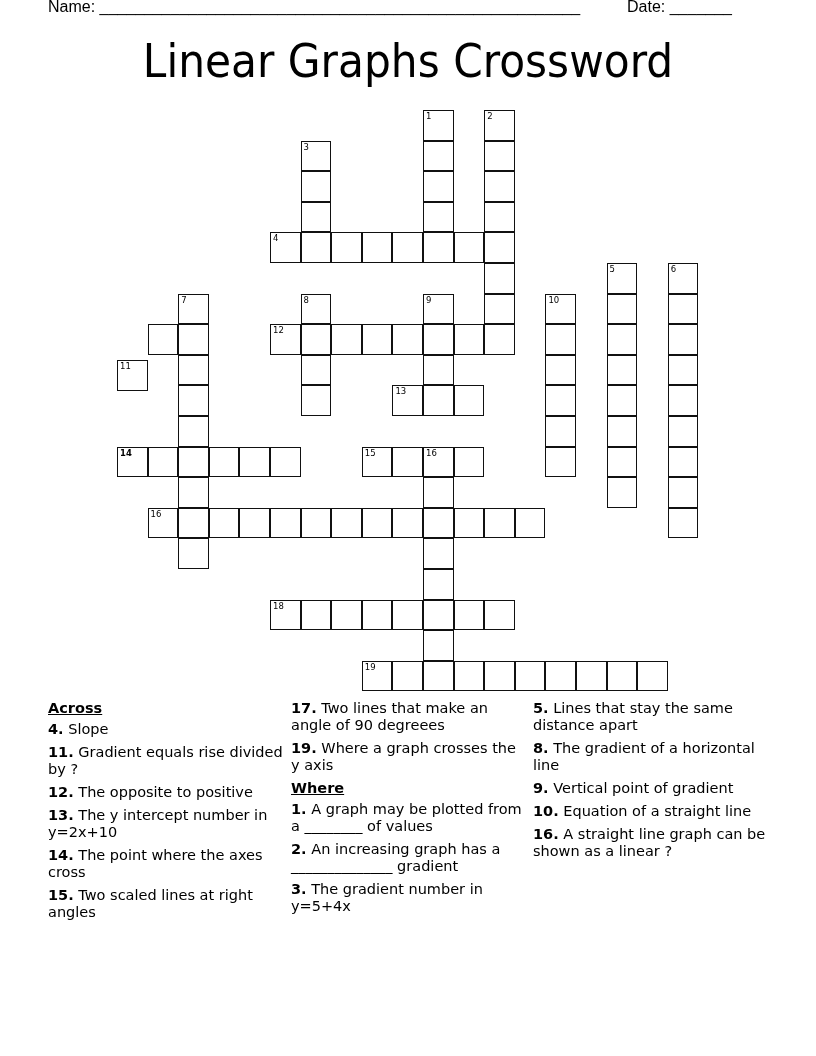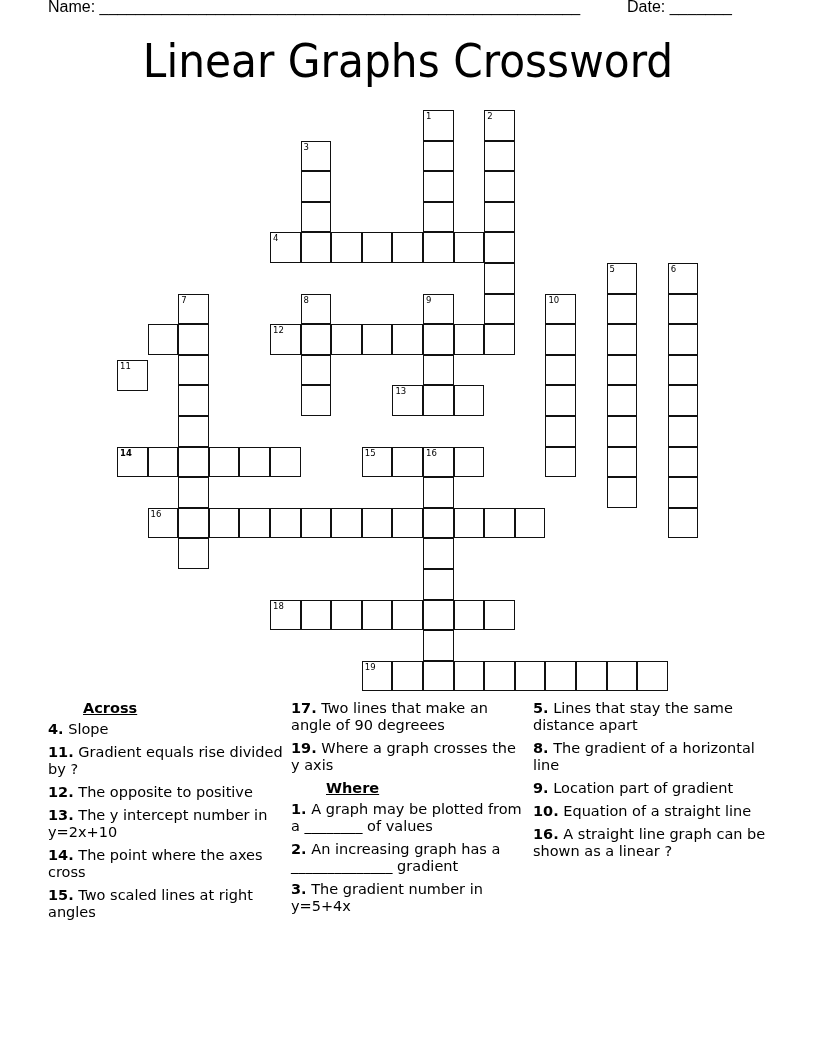--- a/index.html
+++ b/index.html
@@ -7,21 +7,21 @@
   .header-line { position:absolute; top:-2px; left:48px; font-family:"Liberation Sans", sans-serif; font-size:16px; white-space:nowrap; }
   .header-line .date { position:absolute; left:579px; top:0; }
   .title { position:absolute; top:34px; left:0; width:816px; text-align:center; font-size:46px; font-family:"DejaVu Sans", sans-serif; letter-spacing:0px; transform:scaleX(0.92); transform-origin:center; }
   #grid { position:absolute; left:0; top:0; width:816px; height:700px; }
   .cell { position:absolute; width:30.6px; height:30.6px; box-sizing:border-box; border:1.5px solid #111; background:#fff; }
   .cell .num { position:absolute; left:2px; top:0px; font-size:8.5px; line-height:10px; font-family:"DejaVu Sans", sans-serif; }
   .clues { position:absolute; top:700px; font-size:14.5px; line-height:17px; font-family:"DejaVu Sans", sans-serif; }
   .clues .col { position:absolute; width:235px; }
   .clue { margin-bottom:6px; }
   .clue b { font-weight:bold; }
-  .section-title { font-weight:bold; text-decoration:underline; margin-bottom:4px;margin-left:35px; }
+  .section-title { font-weight:bold; text-decoration:underline; margin-bottom:4px; }
 </style>
 </head>
 <body>
 
 <div class="header-line">
   <span>Name: ______________________________________________________</span>
   <span class="date">Date: _______</span>
 </div>
 
 <div class="title">Linear Graphs Crossword</div>
@@ -195,17 +195,17 @@
     <div class="clue"><b>17.</b><span> Two lines that make an angle of 90 degreees</span></div>
     <div class="clue"><b>19.</b><span> Where a graph crosses the y axis</span></div>
     <div class="section-title">Where</div>
     <div class="clue"><b>1.</b><span> A graph may be plotted from a ________ of values</span></div>
     <div class="clue"><b>2.</b><span> An increasing graph has a ______________ gradient</span></div>
     <div class="clue"><b>3.</b><span> The gradient number in y=5+4x</span></div>
   </div>
   <div class="col" style="left:533px; top:0;">
     <div class="clue"><b>5.</b><span> Lines that stay the same distance apart</span></div>
     <div class="clue"><b>8.</b><span> The gradient of a horizontal line</span></div>
-    <div class="clue"><b>9.</b><span> Location part of gradient</span></div>
+    <div class="clue"><b>9.</b><span> Vertical point of gradient</span></div>
     <div class="clue"><b>10.</b><span> Equation of a straight line</span></div>
     <div class="clue"><b>16.</b><span> A straight line graph can be shown as a linear ?</span></div>
   </div>
 </div>
 
 </body></html>

